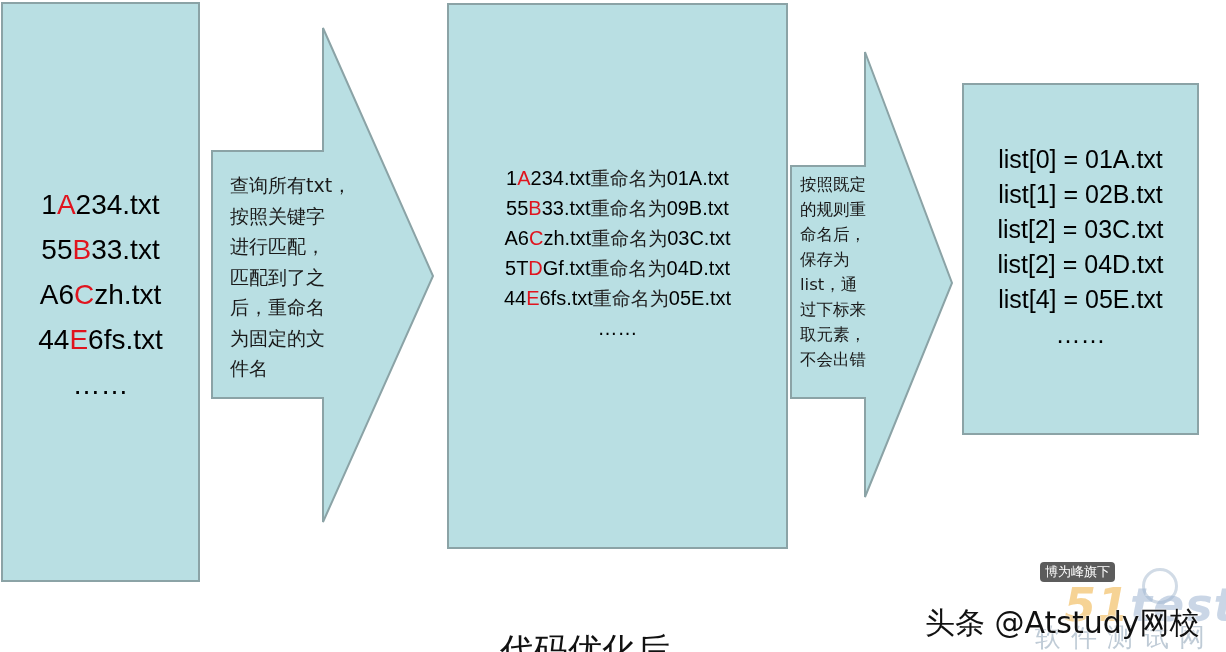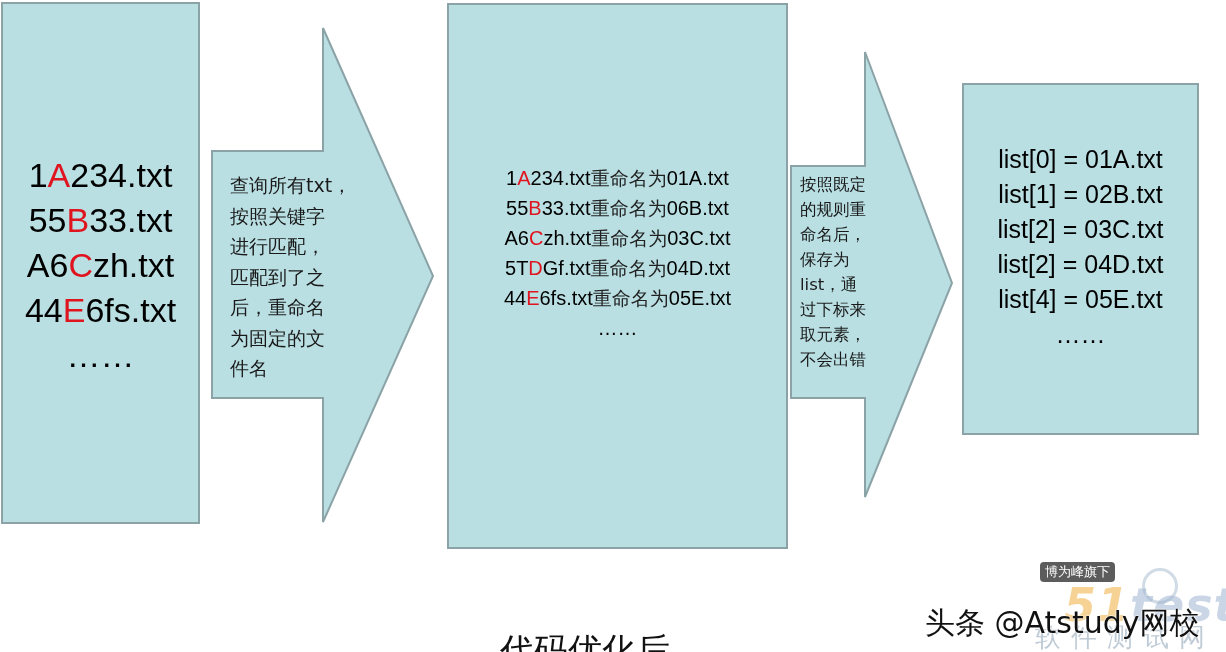--- a/index.html
+++ b/index.html
@@ -3,21 +3,21 @@
   <meta charset="utf-8">
   <style>
     html, body { margin:0; padding:0; }
     body { width:1226px; height:652px; background:#ffffff; position:relative; overflow:hidden;
            font-family:"Liberation Sans", "DejaVu Sans", sans-serif; color:#000; }
     .box { position:absolute; background:#b9dfe3; border:2px solid #8ba3a6; box-sizing:border-box;
            display:flex; flex-direction:column; align-items:center; justify-content:center; }
     .hl { color:#e0141e; }
     svg.arrows { position:absolute; left:0; top:0; }
     .arrow-text { position:absolute; font-family:"DejaVu Sans", sans-serif; color:#1a1a1a; }
-    #box1 { left:1px; top:2px; width:199px; height:522px; font-size:34px; line-height:45px; padding-top:4px; }
+    #box1 { left:1px; top:2px; width:199px; height:580px; font-size:28px; line-height:45px; padding-top:4px; }
     #box1 .line { text-align:center; white-space:nowrap; }
     #box2 { left:447px; top:3px; width:341px; height:546px; font-size:20px; line-height:30px; padding-bottom:46px; }
     #box2 .line { white-space:nowrap; text-align:center; }
     #box2 .line .zh { font-family:"DejaVu Sans", sans-serif; color:#222; font-size:19px; }
     #box3 { left:962px; top:83px; width:237px; height:352px; font-size:25px; line-height:35px; padding-bottom:24px; }
     #arrow1-text { left:230px; top:170px; width:130px; font-size:19px; line-height:30.5px; }
     #arrow2-text { left:800px; top:172px; width:100px; font-size:16.5px; line-height:25px; }
     #caption { position:absolute; left:500px; top:596px; font-family:"DejaVu Serif", serif; font-size:34px; color:#111;margin-top:32px; }
     #watermark-badge { position:absolute; left:1040px; top:562px; background:#404040; color:#fff; font-size:13px;
                        padding:1px 5px; border-radius:4px; font-family:"DejaVu Sans", sans-serif; opacity:0.85; }
@@ -52,21 +52,21 @@
   <div>按照关键字</div>
   <div>进行匹配，</div>
   <div>匹配到了之</div>
   <div>后，重命名</div>
   <div>为固定的文</div>
   <div>件名</div>
 </div>
 
 <div class="box" id="box2">
   <div class="line"><span>1</span><span class="hl">A</span><span>234.txt</span><span class="zh">重命名为</span><span>01A.txt</span></div>
-  <div class="line"><span>55</span><span class="hl">B</span><span>33.txt</span><span class="zh">重命名为</span><span>06B.txt</span></div>
+  <div class="line"><span>55</span><span class="hl">B</span><span>33.txt</span><span class="zh">重命名为</span><span>09B.txt</span></div>
   <div class="line"><span>A6</span><span class="hl">C</span><span>zh.txt</span><span class="zh">重命名为</span><span>03C.txt</span></div>
   <div class="line"><span>5T</span><span class="hl">D</span><span>Gf.txt</span><span class="zh">重命名为</span><span>04D.txt</span></div>
   <div class="line"><span>44</span><span class="hl">E</span><span>6fs.txt</span><span class="zh">重命名为</span><span>05E.txt</span></div>
   <div class="line">……</div>
 </div>
 
 <div class="arrow-text" id="arrow2-text">
   <div>按照既定</div>
   <div>的规则重</div>
   <div>命名后，</div>

